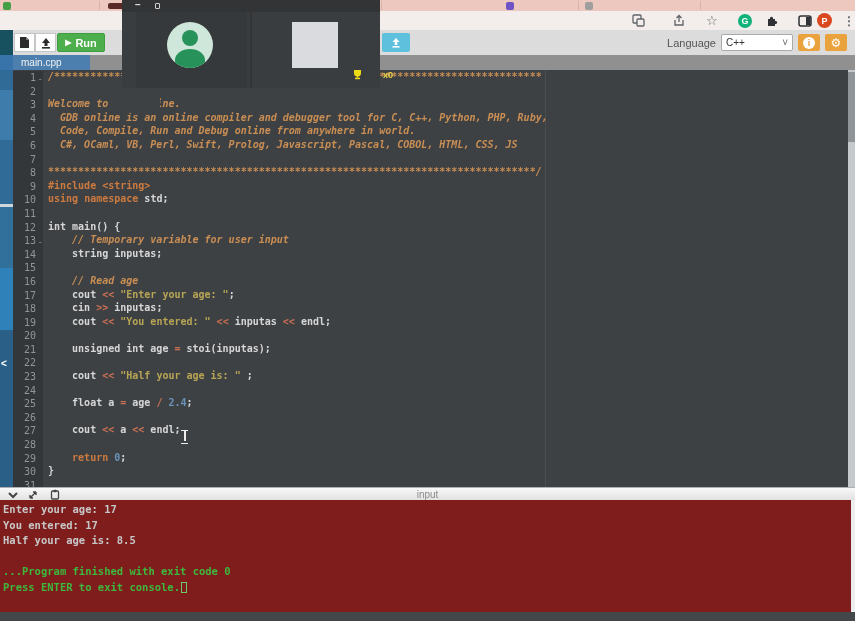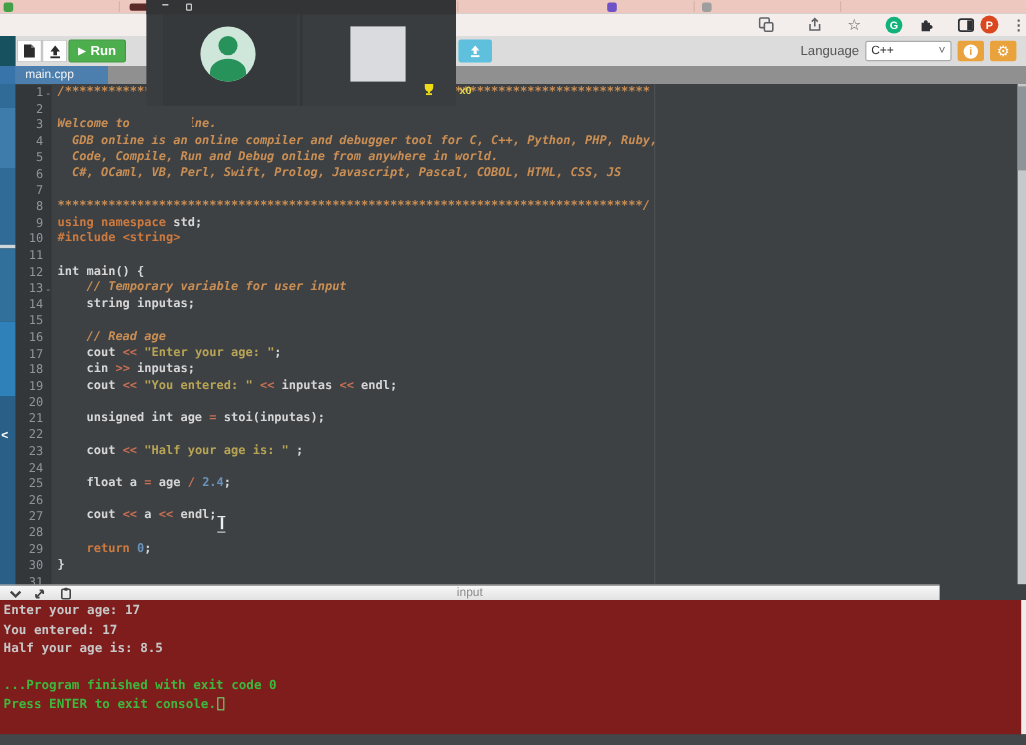--- a/index.html
+++ b/index.html
@@ -53,21 +53,21 @@
   #v-scroll { position:absolute; right:0; top:0; width:7px; height:417px; background:#c6c9cb; }
   #v-thumb { position:absolute; right:0; top:2px; width:7px; height:70px; background:#8e9497; }
   
   #ibeam { position:absolute; left:168px; top:360px; width:7px; height:12px; }
   #ibeam:before { content:""; position:absolute; left:3px; top:1px; width:1.5px; height:10px; background:#ececec; }
   #ibeam:after { content:""; position:absolute; left:0; top:0; width:7px; height:12px;
     border-top:1.5px solid #ececec; border-bottom:1.5px solid #ececec;
     border-left:0; border-right:0; clip-path: inset(0 0 0 0); }
 
   
-  #console-bar { left:0; top:487px; width:783px; height:13px; background:linear-gradient(#f8f8f8,#e2e2e2); border-top:1px solid #b0b0b0;text-decoration:underline; }
+  #console-bar { left:0; top:487px; width:855px; height:13px; background:linear-gradient(#f8f8f8,#e2e2e2); border-top:1px solid #b0b0b0;text-decoration:underline; }
   #console-bar .cbar-ic { position:absolute; top:0; height:13px; display:flex; align-items:center; color:#444; }
   #input-label { position:absolute; left:50%; transform:translateX(-50%); top:1px; font-size:10px; color:#8c8c8c; }
   #console { left:0; top:500px; width:855px; height:112px; background:#7f1d1d; padding:3px 0 0 3px; }
   .con-line { height:15.5px; line-height:15.5px; font:bold 10.5px "DejaVu Sans Mono", monospace; white-space:pre; }
   .con-plain { color:#c7c7c7; }
   .con-green { color:#3db83d; }
   .term-cursor { display:inline-block; width:6px; height:11px; border:1px solid #6fca6f; vertical-align:-2px; margin-left:1px; }
   #console-right-strip { left:851px; top:500px; width:4px; height:112px; background:#ededed; }
   #bottom-strip { left:0; top:612px; width:855px; height:9px; background:#44474a; }
 
@@ -224,22 +224,22 @@
     <div id="print-margin"></div>
     <div id="code">
         <div class="code-line"><span class="tk-c">/*********************************************************************************</span></div>
         <div class="code-line"></div>
         <div class="code-line"><span class="tk-c">Welcome to GDB Online.</span></div>
         <div class="code-line"><span class="tk-c">  GDB online is an online compiler and debugger tool for C, C++, Python, PHP, Ruby, </span></div>
         <div class="code-line"><span class="tk-c">  Code, Compile, Run and Debug online from anywhere in world.</span></div>
         <div class="code-line"><span class="tk-c">  C#, OCaml, VB, Perl, Swift, Prolog, Javascript, Pascal, COBOL, HTML, CSS, JS</span></div>
         <div class="code-line"></div>
         <div class="code-line"><span class="tk-c">*********************************************************************************/</span></div>
+        <div class="code-line"><span class="tk-k">#include</span><span class="tk-p"> </span><span class="tk-k">&lt;string&gt;</span></div>
         <div class="code-line"><span class="tk-k">using</span><span class="tk-p"> </span><span class="tk-k">namespace</span><span class="tk-p"> </span><span class="tk-p">std;</span></div>
-        <div class="code-line"><span class="tk-k">#include</span><span class="tk-p"> </span><span class="tk-k">&lt;string&gt;</span></div>
         <div class="code-line"></div>
         <div class="code-line"><span class="tk-p">int main() {</span></div>
         <div class="code-line"><span class="tk-c">    // Temporary variable for user input</span></div>
         <div class="code-line"><span class="tk-p">    string inputas;</span></div>
         <div class="code-line"></div>
         <div class="code-line"><span class="tk-c">    // Read age</span></div>
         <div class="code-line"><span class="tk-p">    cout </span><span class="tk-o">&lt;&lt;</span><span class="tk-p"> </span><span class="tk-s">"Enter your age: "</span><span class="tk-p">;</span></div>
         <div class="code-line"><span class="tk-p">    cin </span><span class="tk-o">&gt;&gt;</span><span class="tk-p"> inputas;</span></div>
         <div class="code-line"><span class="tk-p">    cout </span><span class="tk-o">&lt;&lt;</span><span class="tk-p"> </span><span class="tk-s">"You entered: "</span><span class="tk-p"> </span><span class="tk-o">&lt;&lt;</span><span class="tk-p"> inputas </span><span class="tk-o">&lt;&lt;</span><span class="tk-p"> endl;</span></div>
         <div class="code-line"></div>

